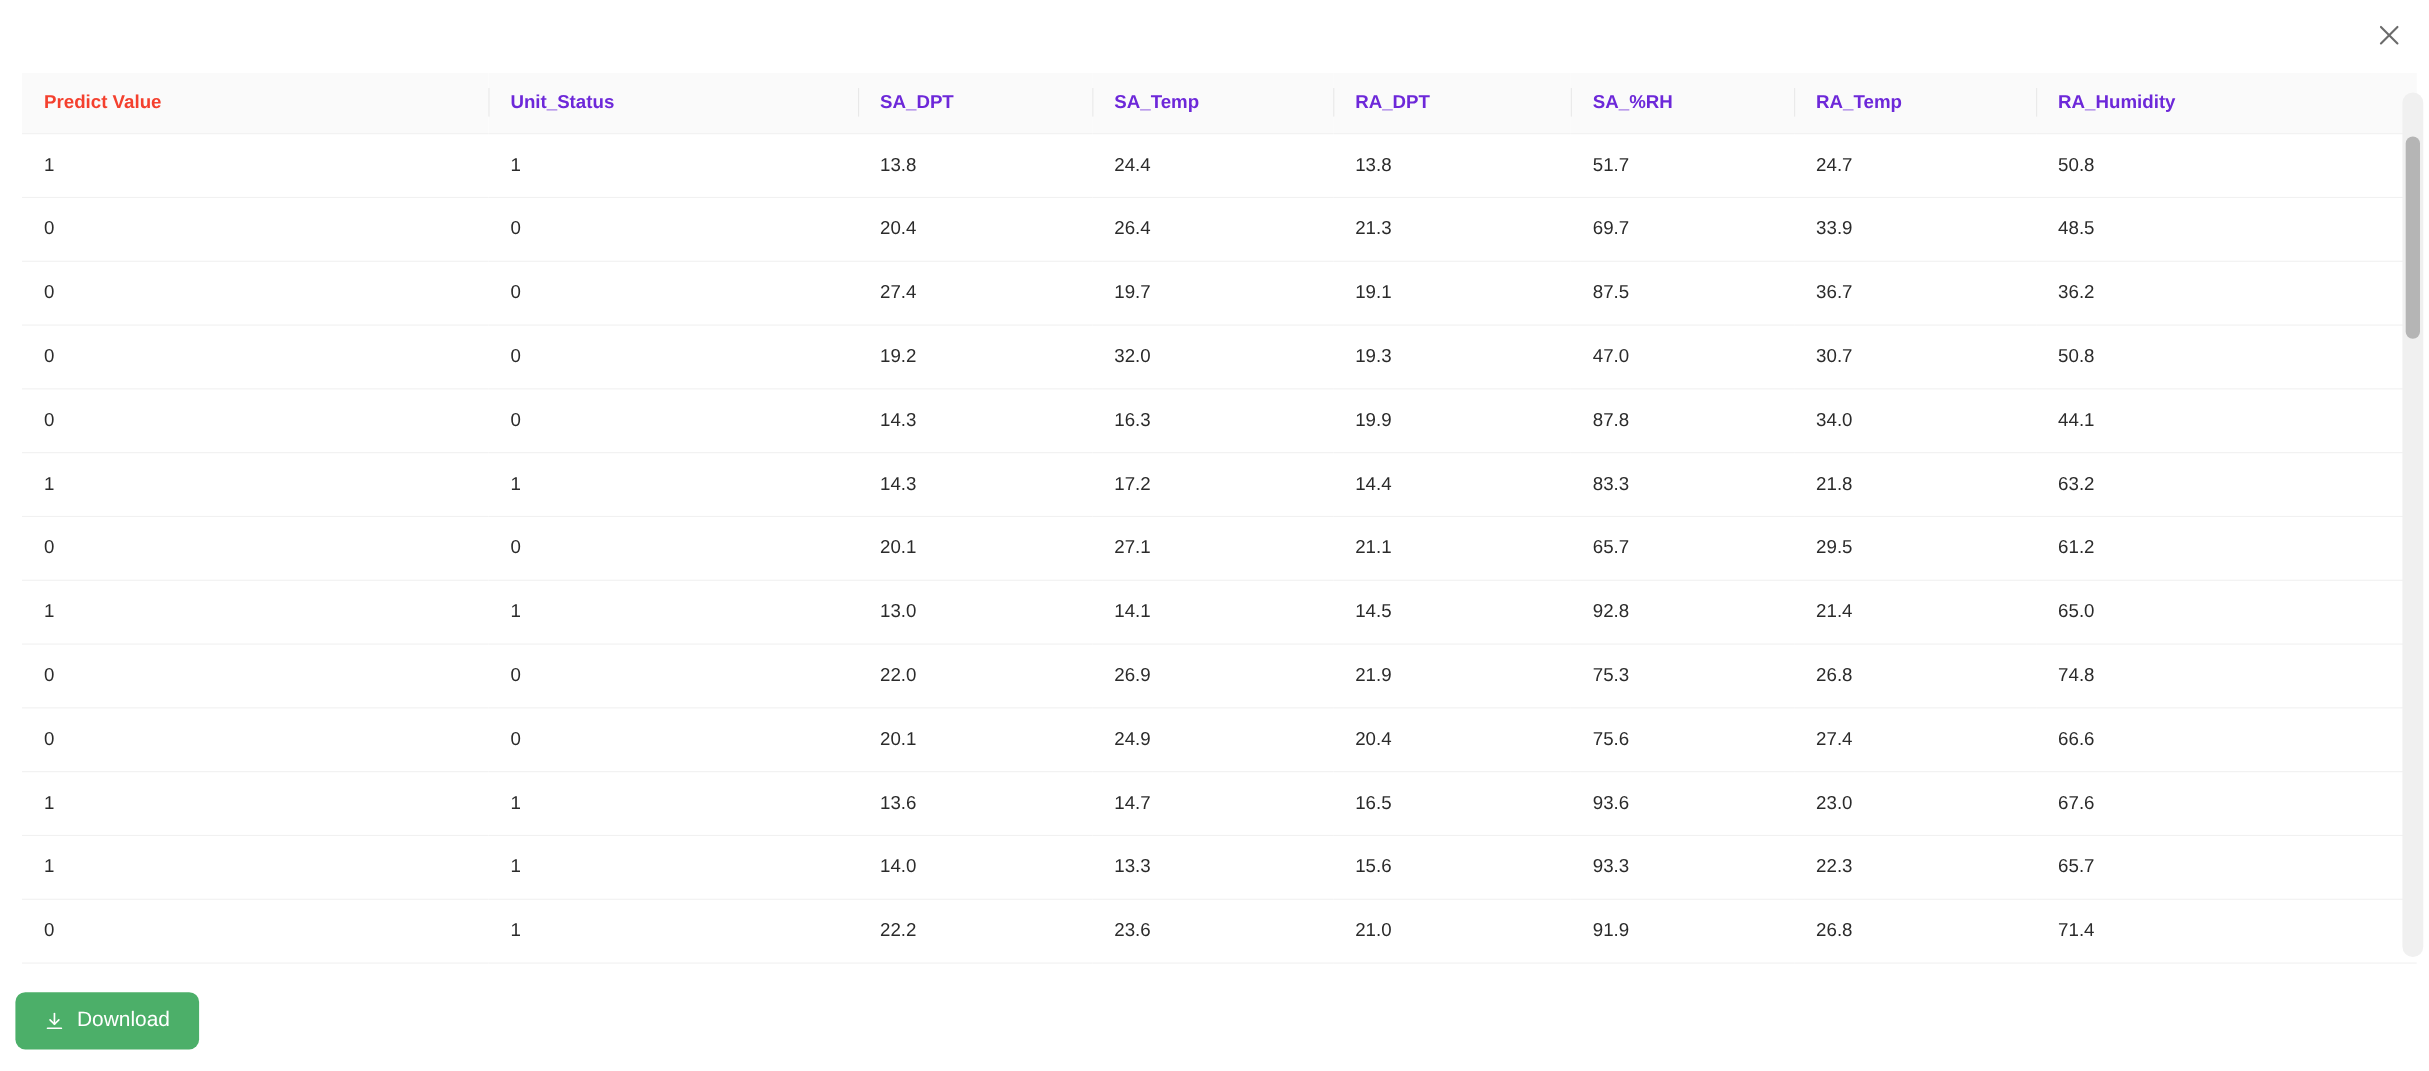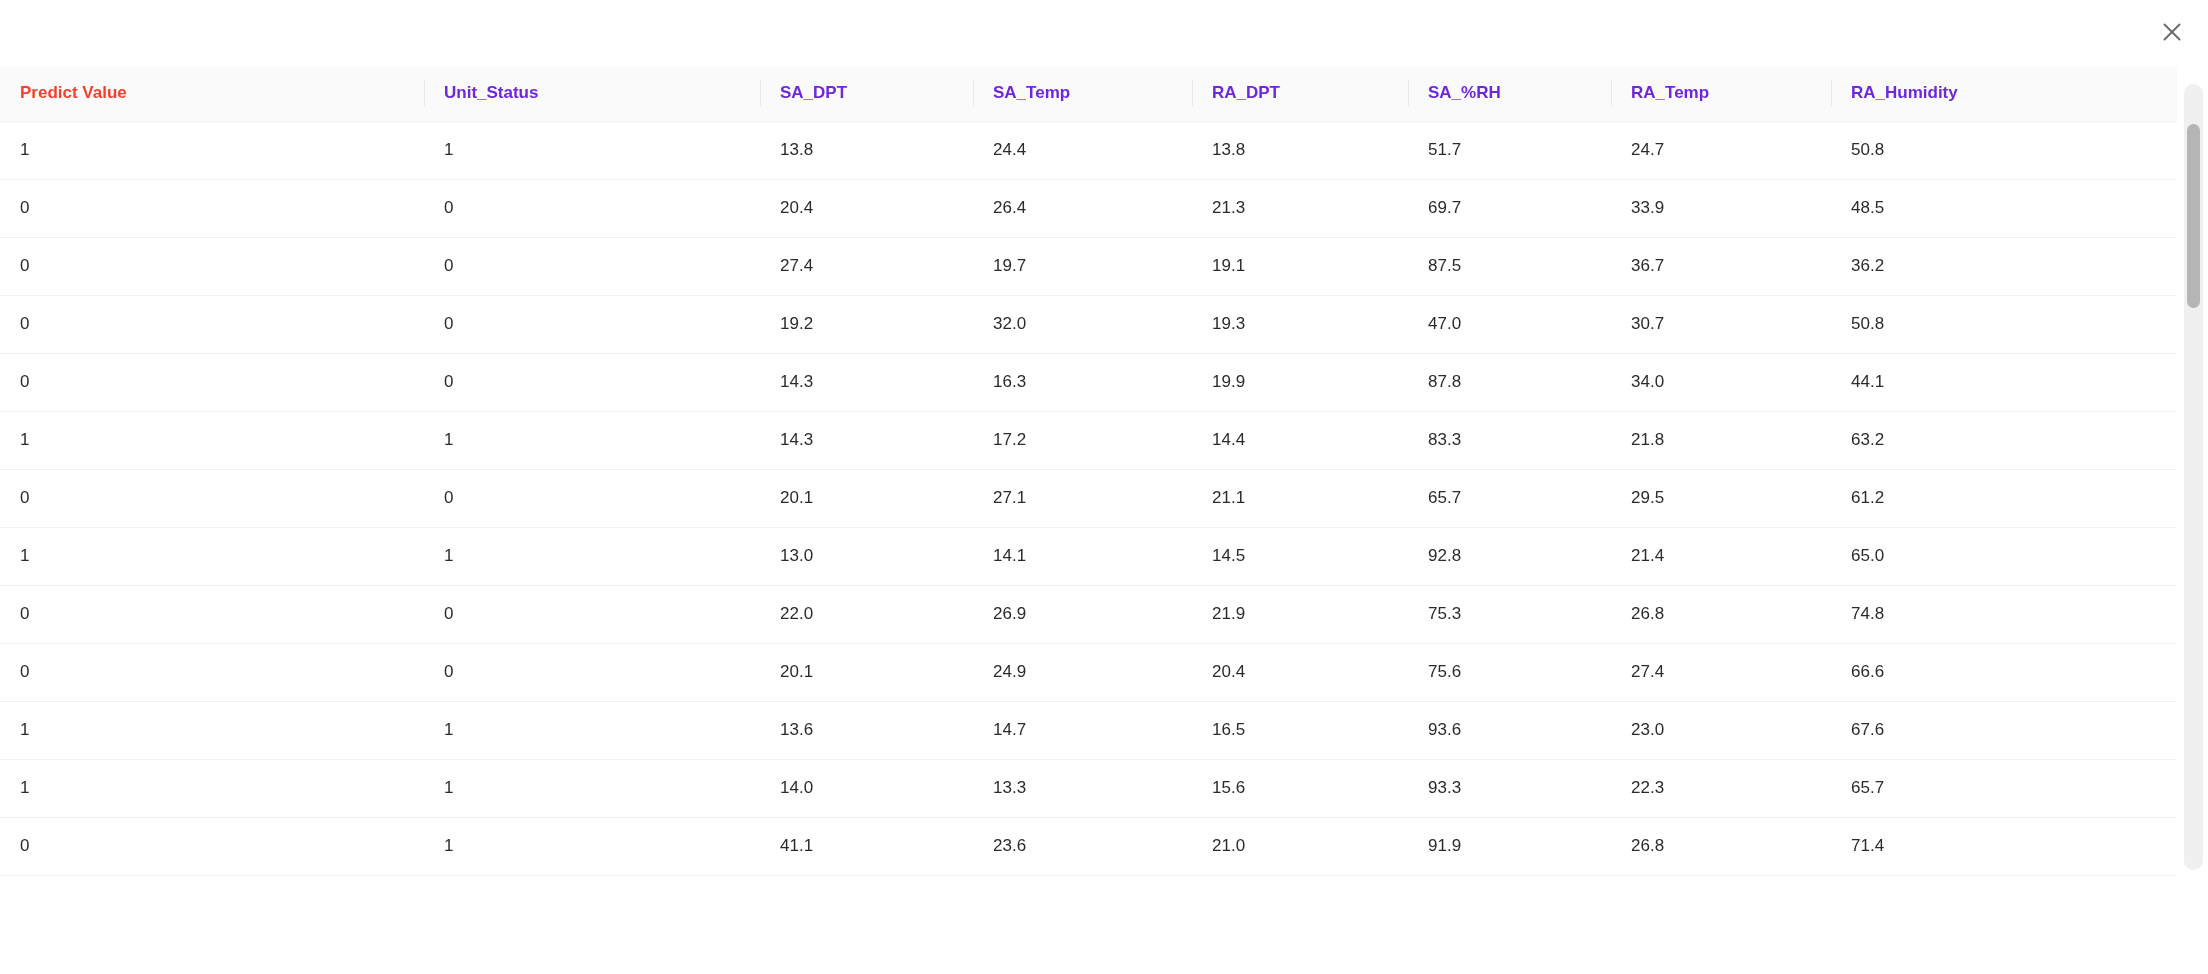--- a/index.html
+++ b/index.html
@@ -55,20 +55,21 @@
     height:812px;
     background:#ffffff;
     overflow:hidden;
   }
 
   table.preview-table {
     width:2177px;
     border-collapse:collapse;
     table-layout:fixed;
     font-size:17px;
+    margin-left:20px;
   }
 
   table.preview-table thead th {
     background:#fafafa;
     height:55px;
     text-align:left;
     font-size:17px;
     font-weight:bold;
     color:#6d28d9;
     padding:0 0 0 20px;
@@ -301,29 +302,41 @@
             <td class="w-sadpt">14.0</td>
             <td class="w-satemp">13.3</td>
             <td class="w-radpt">15.6</td>
             <td class="w-sarh">93.3</td>
             <td class="w-ratemp">22.3</td>
             <td class="w-rahum">65.7</td>
           </tr>
           <tr>
             <td class="w-predict">0</td>
             <td class="w-unit">1</td>
-            <td class="w-sadpt">41.1</td>
+            <td class="w-sadpt">22.2</td>
             <td class="w-satemp">23.6</td>
             <td class="w-radpt">21.0</td>
             <td class="w-sarh">91.9</td>
             <td class="w-ratemp">26.8</td>
             <td class="w-rahum">71.4</td>
           </tr>
         </tbody>
     </table>
   </div>
 
   <div class="vscroll-track">
     <div class="vscroll-thumb"></div>
   </div>
 
+  <div class="modal-footer">
+    <button class="download-btn">
+      <span>
+        <svg width="19" height="19" viewBox="0 0 20 20" fill="none" stroke="currentColor" stroke-width="1.6" stroke-linecap="round" stroke-linejoin="round">
+          <path d="M10 2.5 V12.5"></path>
+          <path d="M5.8 8.6 L10 12.8 L14.2 8.6"></path>
+          <path d="M3.4 16.6 H16.6"></path>
+        </svg>
+      </span>
+      <span>Download</span>
+    </button>
+  </div>
 
 </div>
 
 </body></html>

